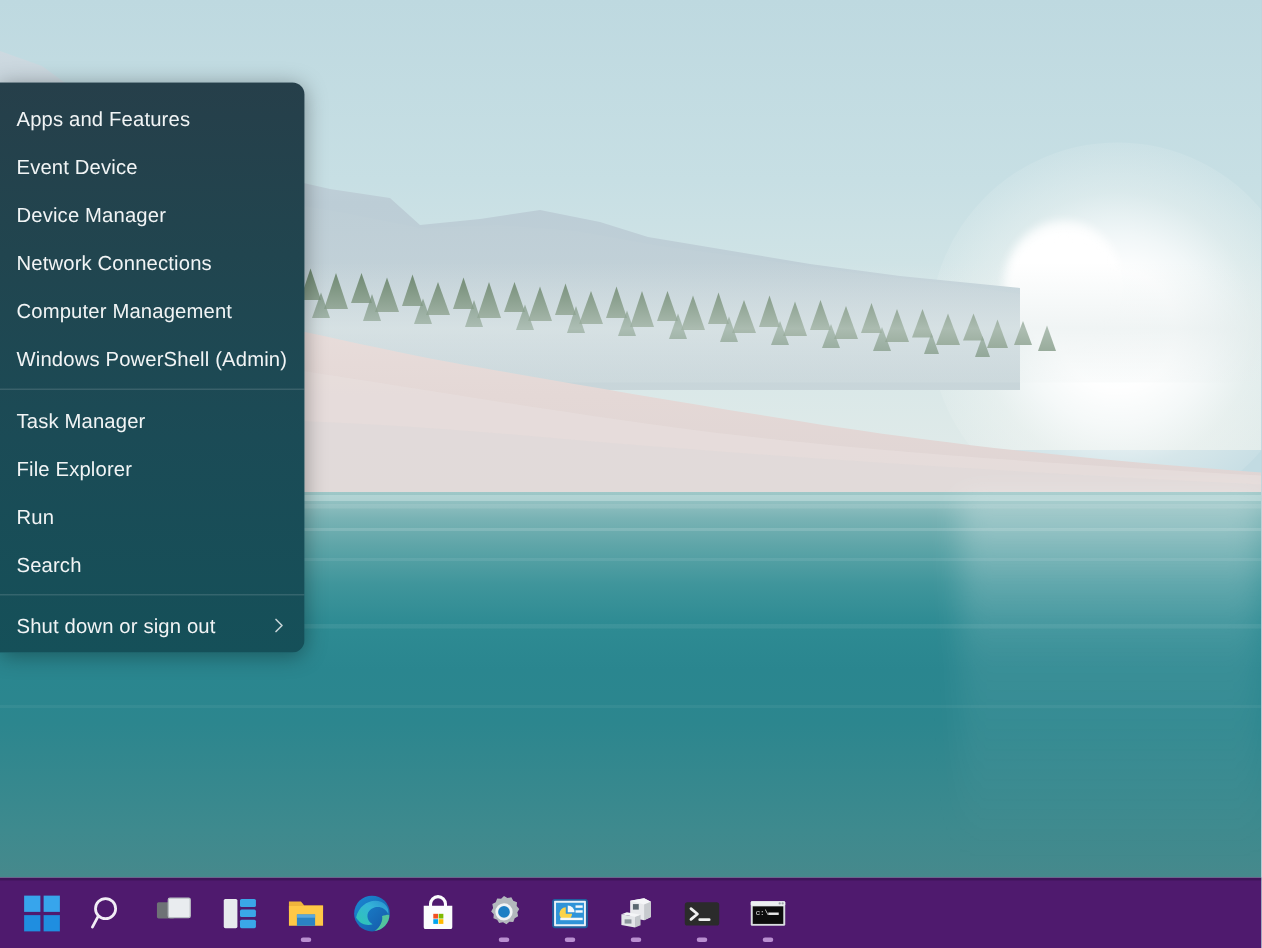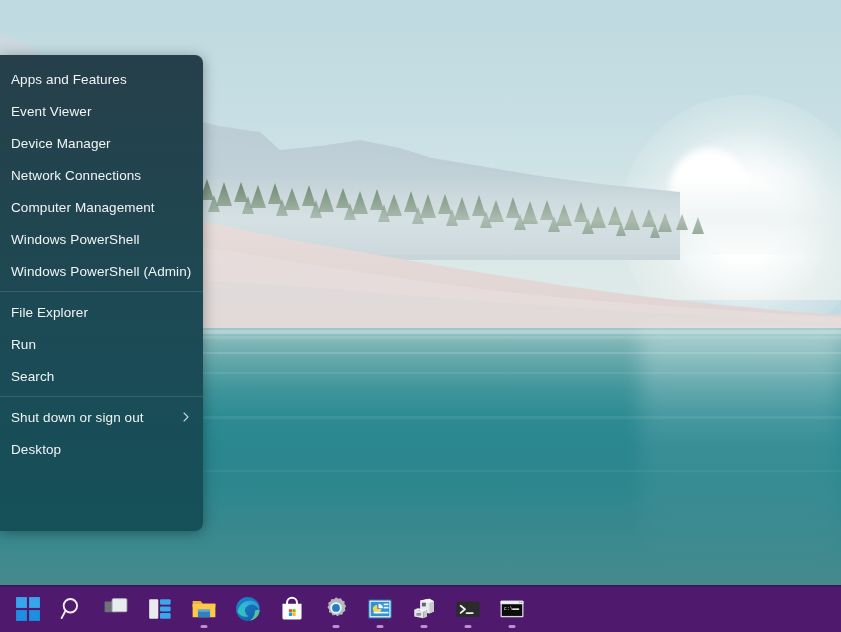--- a/index.html
+++ b/index.html
@@ -75,21 +75,21 @@
   .wb6 { top:330px; height:4px; background:rgba(196,224,224,0.55); }
 
   .sun-reflect {
     position:absolute; left:640px; top:330px; width:200px; height:240px;
     background:linear-gradient(180deg,rgba(255,255,255,0.30) 0%,rgba(255,255,255,0.08) 45%,rgba(255,255,255,0) 100%);
     filter:blur(10px);
   }
 
   
   #context-menu {
-    position:absolute; left:0; top:55px; width:203px; height:476px;
+    position:absolute; left:0; top:55px; width:203px; height:380px;
     background:linear-gradient(180deg,#263f4a 0%,#21454f 30%,#1b4b56 62%,#155059 100%);
     border-top-right-radius:8px;
     border-bottom-right-radius:8px;
     box-shadow:0 2px 14px rgba(0,0,0,0.35);
     padding:8px 0 6px 0;
     overflow:hidden;
   }
   .menu-item {
     position:relative;
     display:flex; align-items:center;
@@ -265,40 +265,40 @@
     <div class="water-band wb5"></div>
     <div class="sun-reflect"></div>
   </div>
 
   <div id="context-menu">
 
     <div class="menu-item">
       <span class="menu-label">Apps and Features</span>
     </div>
     <div class="menu-item">
-      <span class="menu-label">Event Viewer</span>
+      <span class="menu-label">Event Device</span>
     </div>
     <div class="menu-item">
       <span class="menu-label">Device Manager</span>
     </div>
     <div class="menu-item">
       <span class="menu-label">Network Connections</span>
     </div>
     <div class="menu-item">
       <span class="menu-label">Computer Management</span>
     </div>
     <div class="menu-item">
-      <span class="menu-label">Windows PowerShell</span>
-    </div>
-    <div class="menu-item">
       <span class="menu-label">Windows PowerShell (Admin)</span>
     </div>
 
     <div class="menu-sep"></div>
 
+    <div class="menu-item">
+      <span class="menu-label">Task Manager</span>
+    </div>
     <div class="menu-item">
       <span class="menu-label">File Explorer</span>
     </div>
     <div class="menu-item">
       <span class="menu-label">Run</span>
     </div>
     <div class="menu-item">
       <span class="menu-label">Search</span>
     </div>
 

